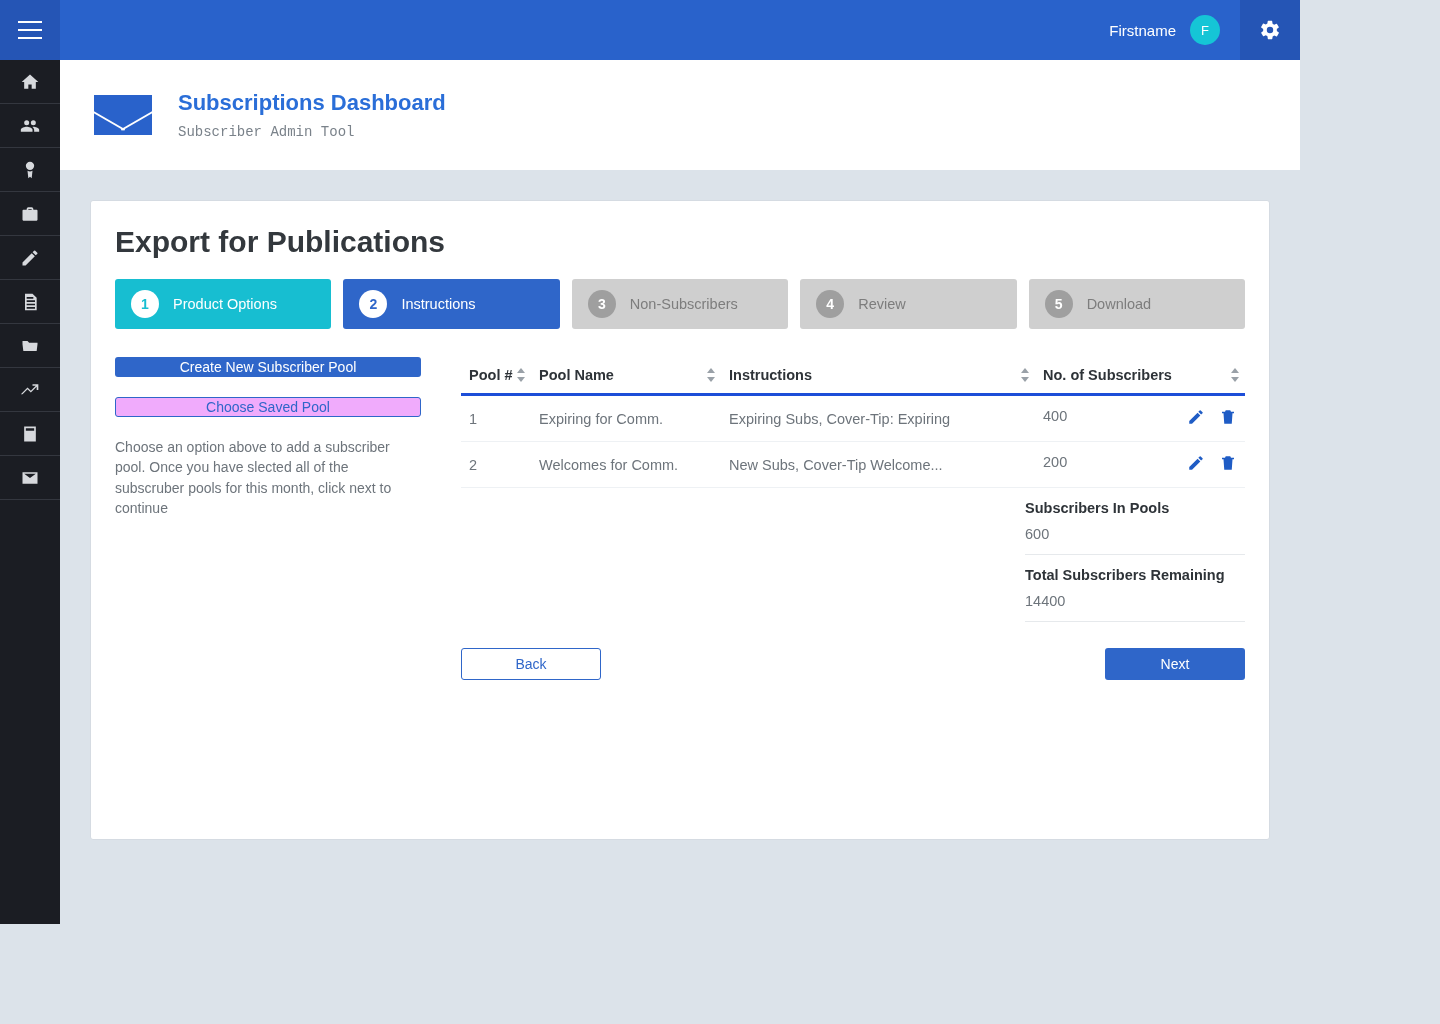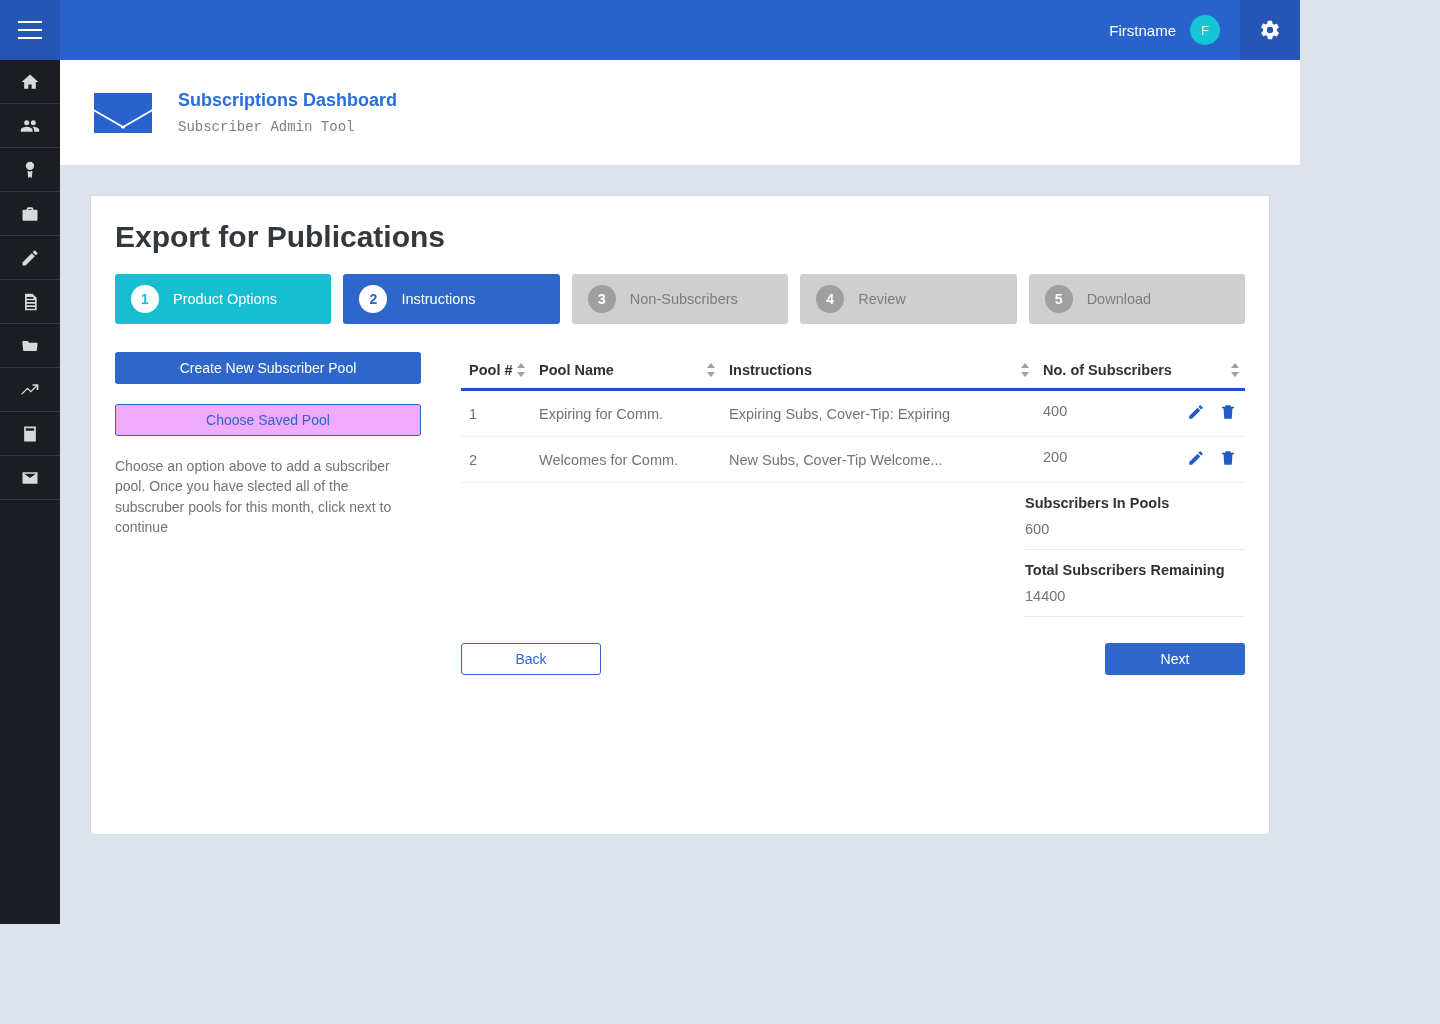--- a/index.html
+++ b/index.html
@@ -27,21 +27,21 @@
 
   .main { flex:1; background:#dce3ea; display:flex; flex-direction:column; min-width:0; }
 
   
   .header-band { background:#fff; padding: 30px 34px; display:flex; align-items:center; gap:26px; }
   .header-icon { width:58px; height:40px; background:#2962cb; position:relative; }
   .header-icon::before, .header-icon::after { content:""; position:absolute; }
   .header-icon .flap-left, .header-icon .flap-right { position:absolute; background:#fff; width:40px; height:2px; top:14px; }
   .header-icon .flap-left { left:-4px; transform:rotate(30deg); transform-origin:left center; }
   .header-icon .flap-right { right:-4px; transform:rotate(-30deg); transform-origin:right center; }
-  .header-texts h1 { color:#2a6ed8; font-size:18px; font-weight:700; margin-bottom:8px; }
+  .header-texts h1 { color:#2a6ed8; font-size:22px; font-weight:700; margin-bottom:8px; }
   .header-texts .sub { color:#7a828a; font-size:14px;font-family:Liberation Mono, monospace; }
 
   
   .card-wrap { padding: 30px; flex:1; }
   .card { background:#fff; border:1px solid #d5dbe2; border-radius:3px; padding: 24px 24px 34px; min-height: 640px; }
   .card h2 { font-size:30px; font-weight:700; color:#33383d; margin-bottom:20px; }
 
   
   .stepper { display:flex; gap:12px; margin-bottom:28px; }
   .step { flex:1; height:50px; border-radius:3px; display:flex; align-items:center; gap:14px; padding:0 16px; }
@@ -50,21 +50,21 @@
   .step-prev { background:#17bed1; color:#fff; }
   .step-prev .num { background:#fff; color:#17bed1; }
   .step-active { background:#2f66c9; color:#fff; }
   .step-active .num { background:#fff; color:#2f66c9; }
   .step-next { background:#cfcfcf; color:#7d7d7d; }
   .step-next .num { background:#9f9f9f; color:#fff; }
 
   
   .panes { display:flex; gap:40px; align-items:flex-start; }
   .left-pane { width:306px; }
-  .btn { width:100%; height:32px; border-radius:3px; font-size:14px; display:flex; align-items:center; justify-content:center; cursor:pointer; margin-bottom:20px; }
+  .btn { width:100%; height:20px; border-radius:3px; font-size:14px; display:flex; align-items:center; justify-content:center; cursor:pointer; margin-bottom:20px; }
   .btn-solid { background:#2f66c9; color:#fff; border:none; }
   .btn-outline { background:#f0abfc; color:#2f66c9; border:1px solid #2f66c9; }
   .help-text { font-size:14px; line-height:1.45; color:#6d747b; }
 
   .right-pane { flex:1; min-width:0; }
   table { width:100%; border-collapse:collapse; font-size:14.5px; }
   thead th { text-align:left; font-weight:700; color:#2e3338; padding:10px 8px; border-bottom:3px solid #1d4ed8; position:relative; }
   .sort-ind { position:absolute; right:6px; top:50%; transform:translateY(-50%); width:8px; height:14px; }
   .sort-ind::before, .sort-ind::after { content:""; position:absolute; left:0; width:0; height:0; border-left:4px solid transparent; border-right:4px solid transparent; }
   .sort-ind::before { top:0; border-bottom:5px solid #9aa1a8; }

